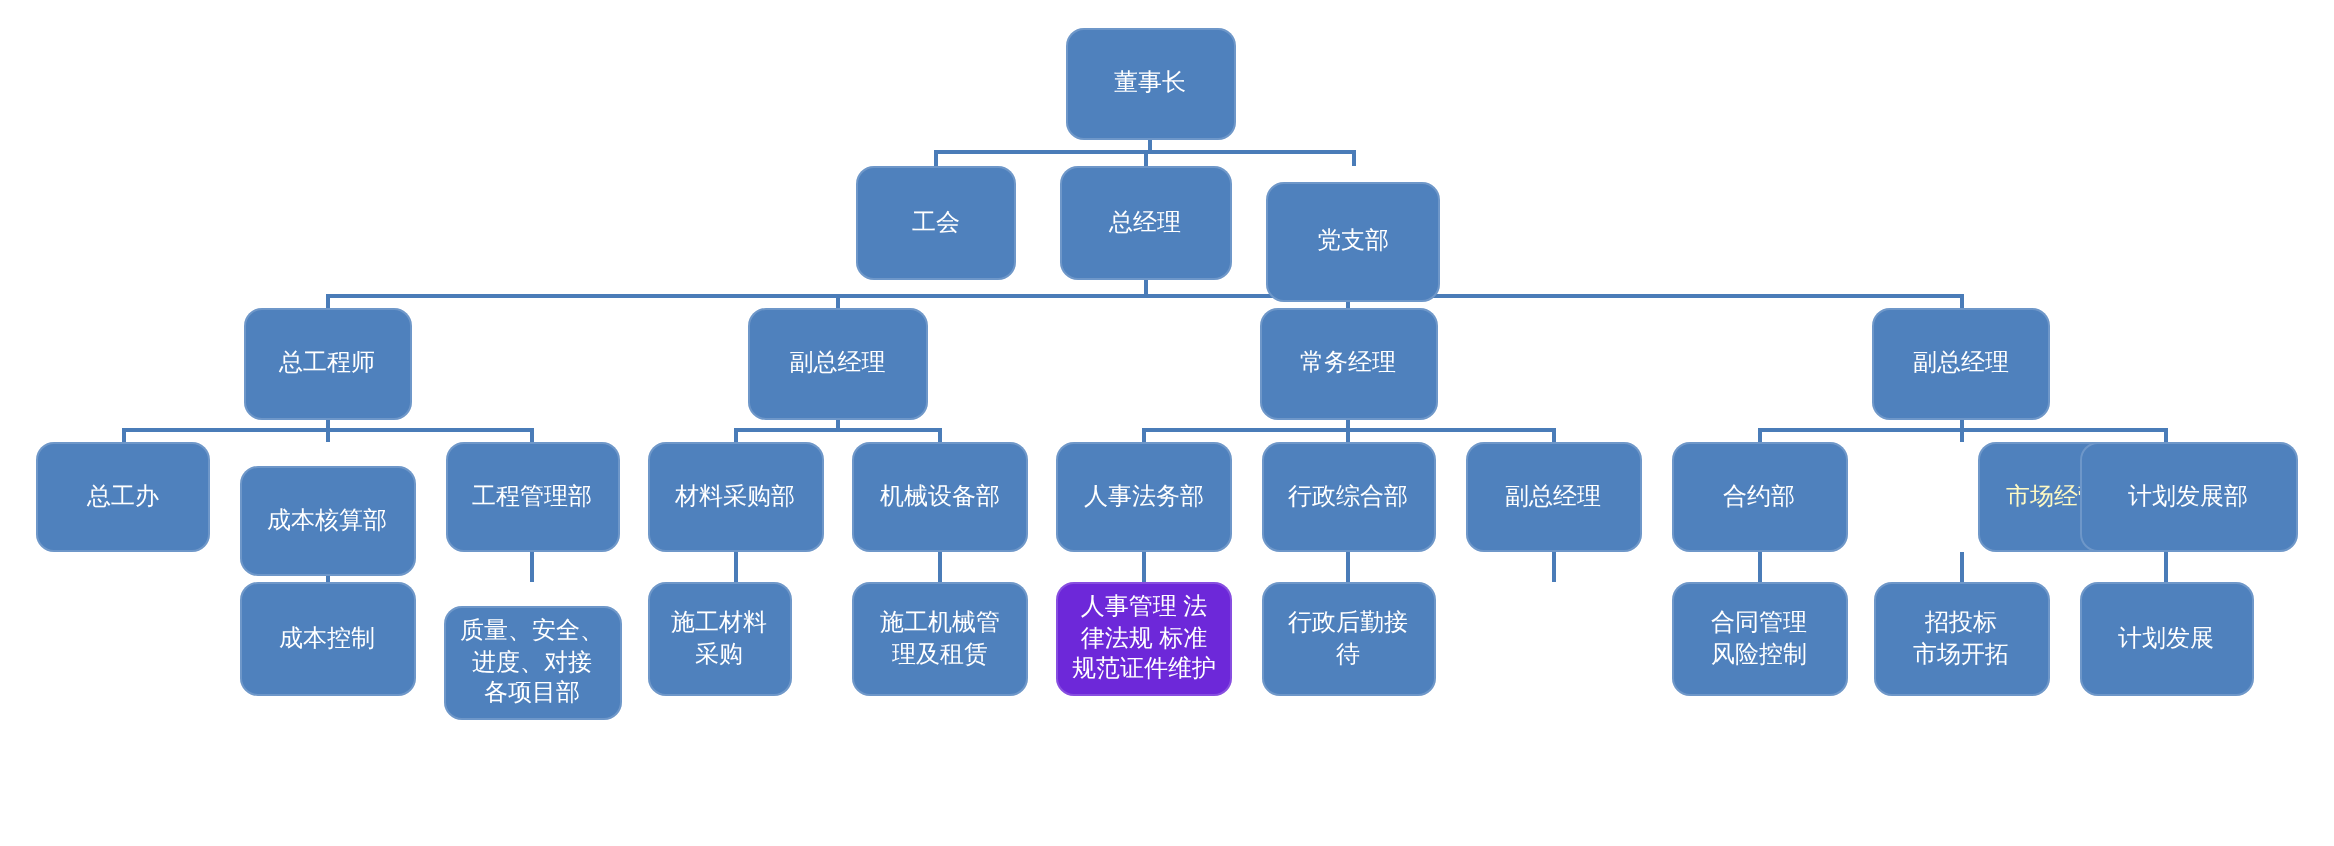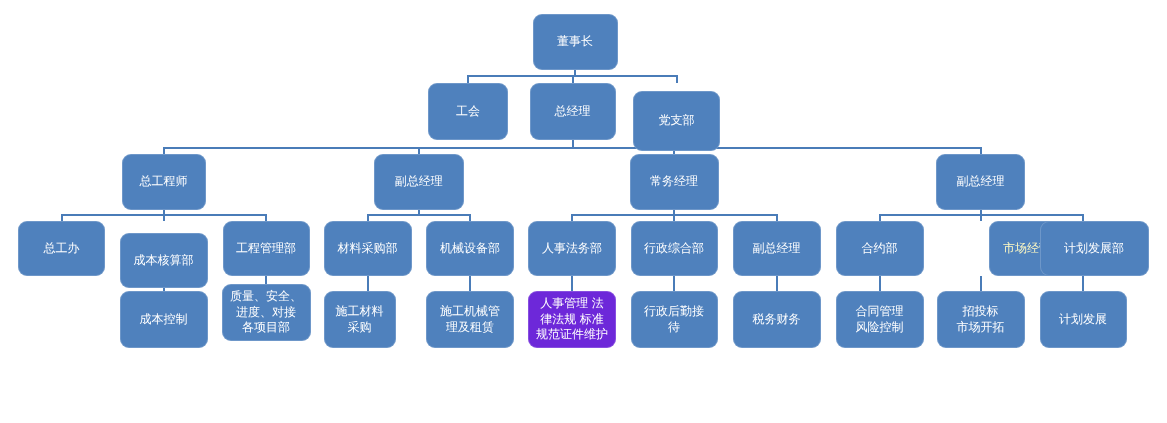--- a/index.html
+++ b/index.html
@@ -109,32 +109,31 @@
       <div class="node" style="left: 222.5px; top: 221px; width: 87px; height: 55px; background: rgb(79, 129, 189); color: rgb(255, 255, 255);">工程管理部</div>
       <div class="node" style="left: 323.5px; top: 221px; width: 88px; height: 55px; background: rgb(79, 129, 189); color: rgb(255, 255, 255);">材料采购部</div>
       <div class="node" style="left: 426px; top: 221px; width: 88px; height: 55px; background: rgb(79, 129, 189); color: rgb(255, 255, 255);">机械设备部</div>
       <div class="node" style="left: 528px; top: 221px; width: 88px; height: 55px; background: rgb(79, 129, 189); color: rgb(255, 255, 255);">人事法务部</div>
       <div class="node" style="left: 630.5px; top: 221px; width: 87px; height: 55px; background: rgb(79, 129, 189); color: rgb(255, 255, 255);">行政综合部</div>
       <div class="node" style="left: 732.5px; top: 221px; width: 88px; height: 55px; background: rgb(79, 129, 189); color: rgb(255, 255, 255);">副总经理</div>
       <div class="node" style="left: 835.5px; top: 221px; width: 88px; height: 55px; background: rgb(79, 129, 189); color: rgb(255, 255, 255);">合约部</div>
       <div class="node" style="left: 989px; top: 221px; width: 88px; height: 55px; background: rgb(79, 129, 189); color: #fef9c3; text-align: center;">市场经营部</div>
       <div class="node" style="left: 1039.5px; top: 221px; width: 109px; height: 55px; background: rgb(79, 129, 189); color: rgb(255, 255, 255);">计划发展部</div>
       <div class="node" style="left: 119.5px; top: 291px; width: 88px; height: 57px; background: rgb(79, 129, 189); color: rgb(255, 255, 255);">成本控制</div>
-      <div class="node" style="left: 221.5px; top: 284px; width: 89px; height: 57px; background: rgb(79, 129, 189); color: rgb(255, 255, 255);">质量、安全、
+      <div class="node" style="left: 221.5px; top: 303px; width: 89px; height: 57px; background: rgb(79, 129, 189); color: rgb(255, 255, 255);">质量、安全、
 进度、对接
 各项目部</div>
       <div class="node" style="left: 323.5px; top: 291px; width: 72px; height: 57px; background: rgb(79, 129, 189); color: rgb(255, 255, 255);">施工材料
 采购</div>
       <div class="node" style="left: 426px; top: 291px; width: 88px; height: 57px; background: rgb(79, 129, 189); color: rgb(255, 255, 255);">施工机械管
 理及租赁</div>
       <div class="node" style="left: 528px; top: 291px; width: 88px; height: 57px; background: #6d28d9; color: rgb(255, 255, 255);">人事管理 法
 律法规 标准
 规范证件维护</div>
       <div class="node" style="left: 630.5px; top: 291px; width: 87px; height: 57px; background: rgb(79, 129, 189); color: rgb(255, 255, 255);">行政后勤接
 待</div>
-      <div class="node" style="left: 732.5px; top: 291px; width: 88px; height: 57px; background: rgb(79, 129, 189); color: rgb(255, 255, 255);">税务财务</div>
       <div class="node" style="left: 835.5px; top: 291px; width: 88px; height: 57px; background: rgb(79, 129, 189); color: rgb(255, 255, 255);">合同管理
 风险控制</div>
       <div class="node" style="left: 936.5px; top: 291px; width: 88px; height: 57px; background: rgb(79, 129, 189); color: rgb(255, 255, 255);">招投标
 市场开拓</div>
       <div class="node" style="left: 1039.5px; top: 291px; width: 87px; height: 57px; background: rgb(79, 129, 189); color: rgb(255, 255, 255);">计划发展</div>
     </div>
 </div>
 
 </body></html>

